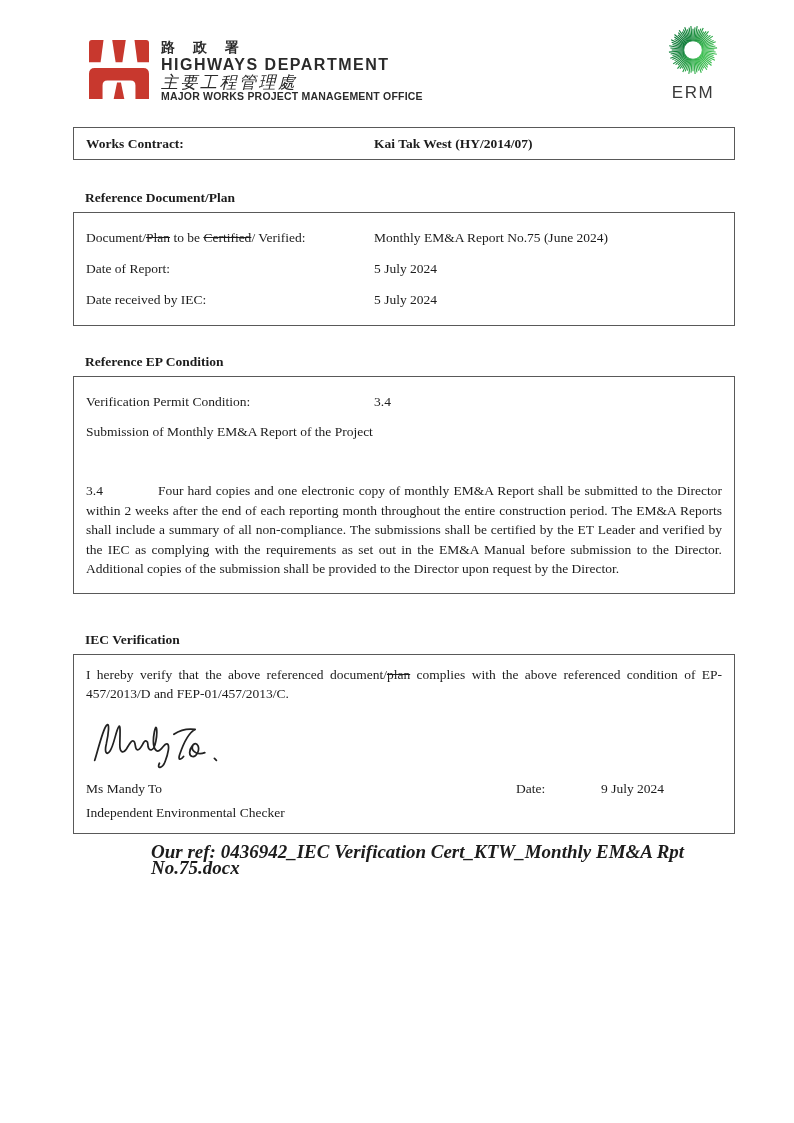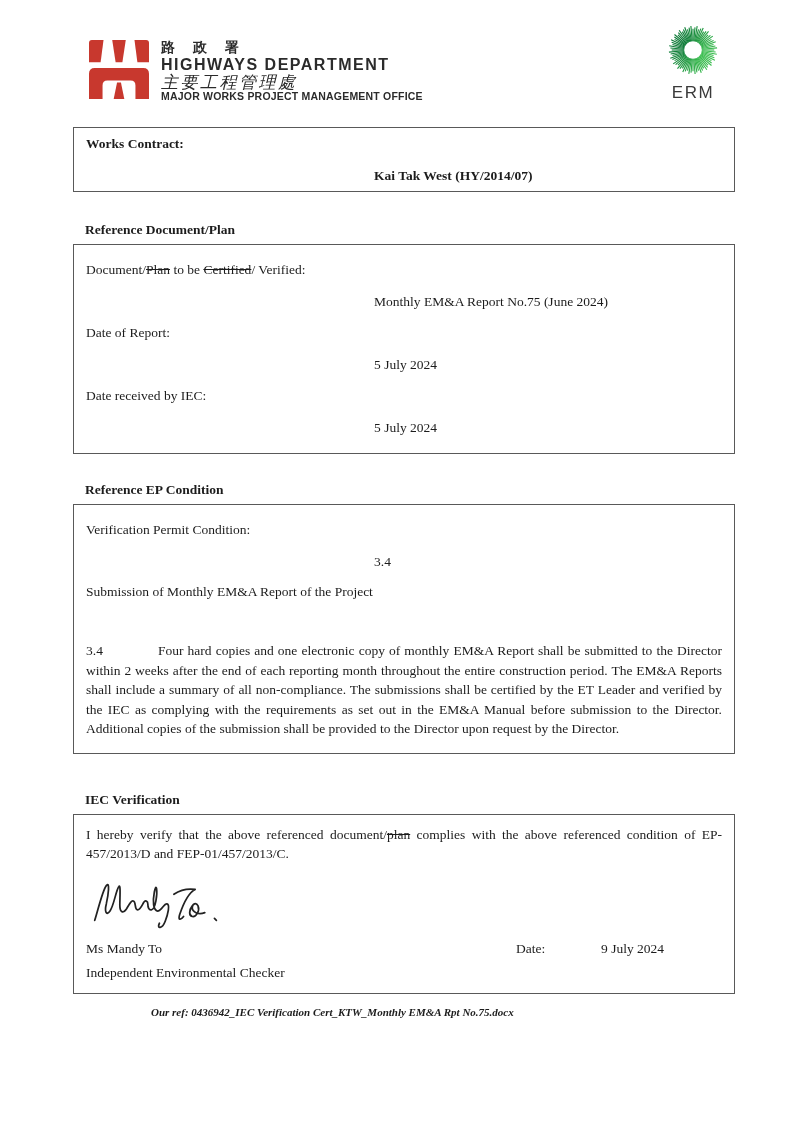--- a/index.html
+++ b/index.html
@@ -32,21 +32,21 @@
   .title-line{font-size:17px;font-weight:bold;margin:0 0 28px 0;line-height:17px;}
   
   .content{margin:24px 0 0 73px;width:662px;}
   .box{
     border:1.5px solid #595959;
     box-sizing:border-box;
     font-size:13.5px;
   }
   .row{display:flex;padding:7px 12px;line-height:17px;}
   .row .lbl{width:288px;flex:none;}
-  .row .val{flex:1;margin-top:32px;}
+  .row .val{flex:1;}
   .bold{font-weight:bold;}
   .strike{text-decoration:line-through;}
   .section-heading{
     font-size:13.5px;font-weight:bold;margin:0 0 6px 12px;line-height:16px;
   }
   .gap30{height:30px;}
   .gap28{height:28px;}
   .gap38{height:38px;}
   .pad-box{padding:9px 0 10px 0;}
   .ep-subject{padding:6px 12px;line-height:17px;}
@@ -54,21 +54,21 @@
   .clause-num{display:inline-block;width:72px;}
   
   .iec-statement{padding:10px 12px 0 12px;line-height:19.5px;text-align:justify;}
   .signature-wrap{margin:10px 0 2px 12px;height:56px;}
   .sig-row{display:flex;padding:8px 12px 0 12px;line-height:17px;}
   .sig-name{width:430px;flex:none;}
   .date-lbl{width:85px;flex:none;}
   .sig-title{padding:7px 12px 12px 12px;line-height:17px;}
   .our-ref{
     margin:10px 0 0 78px;
-    font-size:11px;font-weight:bold;font-style:italic;line-height:16px;
+    font-size:19px;font-weight:bold;font-style:italic;line-height:16px;
   }
 </style>
 </head>
 <body>
 
 <div class="page">
 
   <div class="header">
     <div class="hyd">
       <span>

